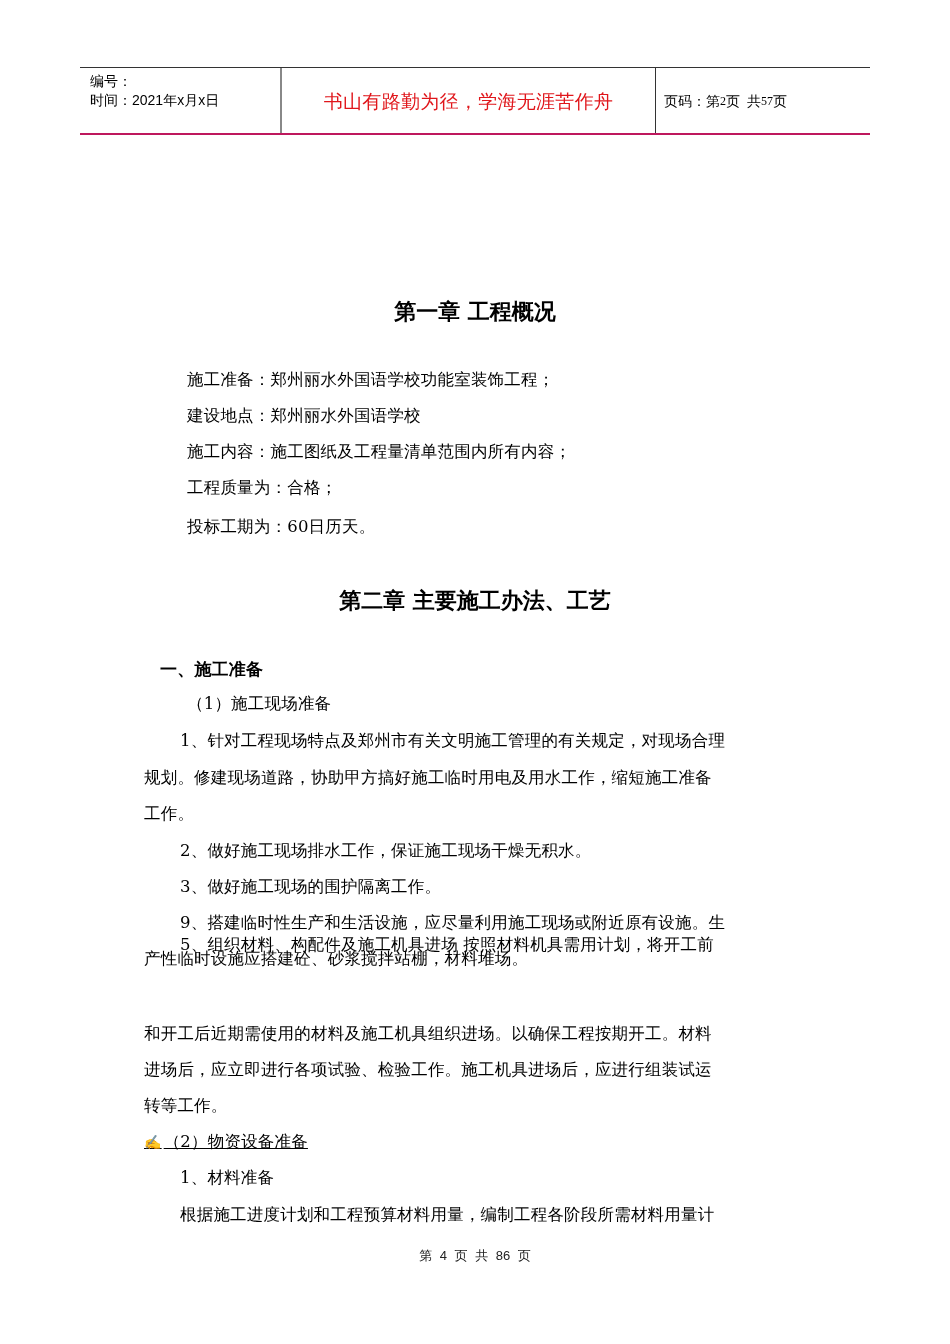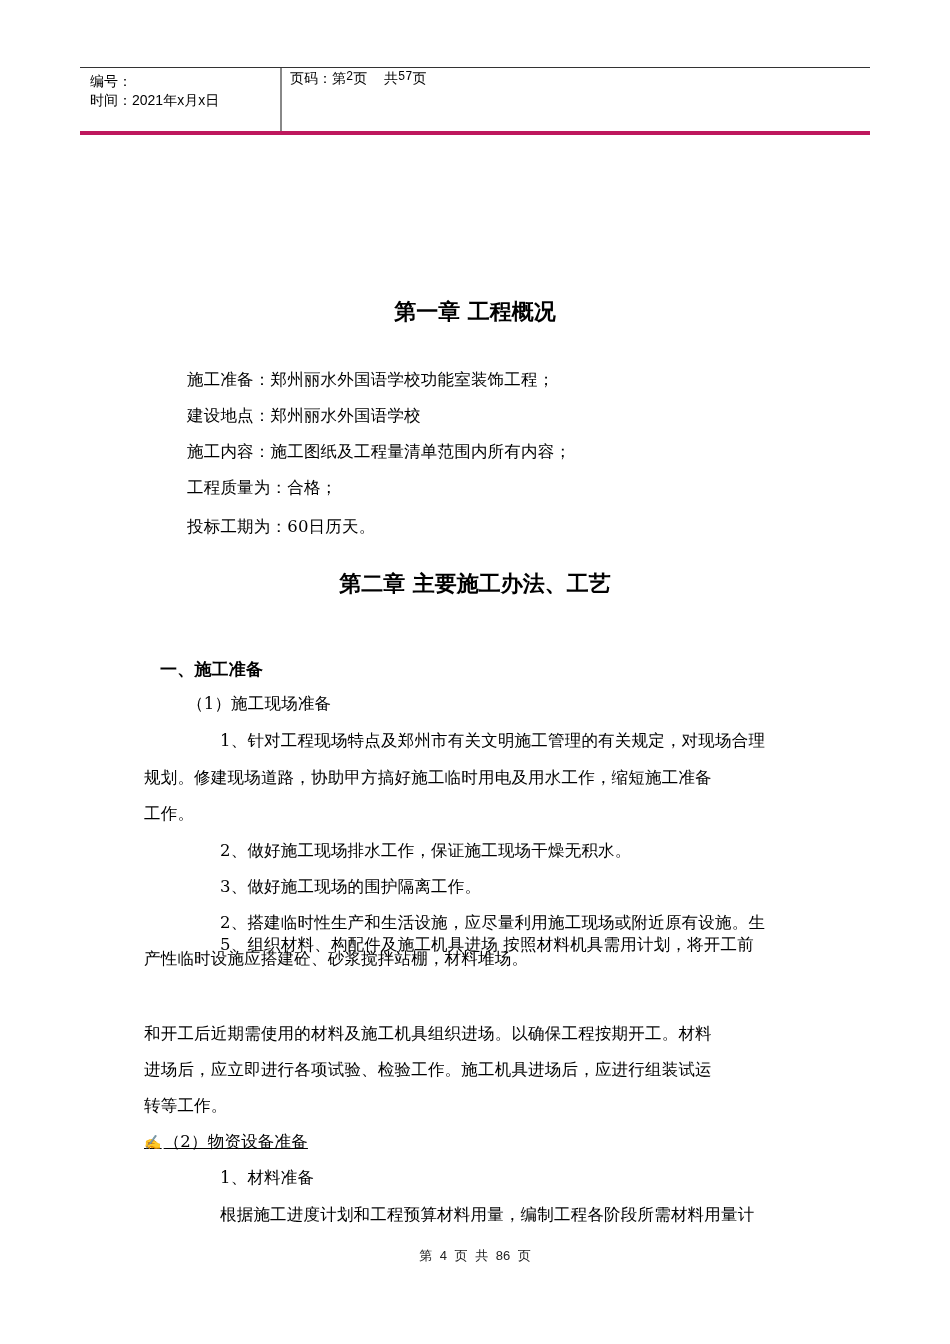--- a/index.html
+++ b/index.html
@@ -1,78 +1,81 @@
 <!DOCTYPE html>
 <html><head>
 <meta charset="utf-8">
 <style>
   html, body { margin: 0; padding: 0; background: #ffffff; }
   body { width: 950px; height: 1344px; position: relative; overflow: hidden;
          font-family: "DejaVu Serif", "Liberation Serif", serif; color: #000; }
   .header-table { position: absolute; left: 80px; top: 67px; width: 790px; height: 68px;
-                  border-top: 1.5px solid #333; border-bottom: 4px solid #be185d;
+                  border-top: 1.5px solid #333; border-bottom: 2px solid #be185d;
                   display: flex; box-sizing: border-box; }
   .hcell { box-sizing: border-box; height: 100%; }
   .hcell-left { width: 202px; padding: 4px 0 0 10px; font-family: "Liberation Sans", "DejaVu Sans", sans-serif;
                 font-size: 14px; line-height: 19px; border-right: 2px solid #888; }
   .hcell-mid { width: 374px; display: flex; align-items: center; justify-content: center;
                border-right: 1.5px solid #333; }
   .motto { color: #e0161b; font-family: "DejaVu Sans", sans-serif; font-size: 19px; letter-spacing: 0.3px; padding-top: 2px; }
-  .hcell-right { flex: 1; display: flex; padding-left: 8px;
-                 font-family: Liberation Mono, monospace; font-size: 14px; padding-top: 2px; }
+  .hcell-right { flex: 1; display: flex; align-items: center; padding-left: 8px;
+                 font-family: Liberation Serif, serif; font-size: 14px; padding-top: 2px; }
   .hcell-right span.n { font-size: 12px; }
   .chapter { position: absolute; left: 0; width: 950px; text-align: center; font-weight: bold;
              font-family: "DejaVu Sans", sans-serif; font-size: 22px; margin-top: 25px; }
   .line { position: absolute; font-size: 16.5px; white-space: nowrap; letter-spacing: 0.2px; }
   .info { left: 187px; }
   .section { left: 160px; font-weight: bold; font-family: "DejaVu Sans", sans-serif; font-size: 17px; }
   .sub { left: 187px; }
-  .indent { left: 180px; margin-left: 40px; }
+  .indent { left: 180px; }
   .body-left { left: 144px; }
   .bullet { left: 144px; text-decoration: underline; }
   .bullet-icon { font-size: 14px; margin-right: 2px; }
   .footer { position: absolute; top: 1247px; left: 0; width: 950px; text-align: center;
             font-family: "Liberation Sans", "DejaVu Sans", sans-serif; font-size: 13px; color: #222; word-spacing: 4px; }
 </style>
 </head>
 <body>
 
 <div class="header-table">
   <div class="hcell hcell-left">
     <div>编号：</div>
     <div>时间：2021年x月x日</div>
+  </div>
+  <div class="hcell hcell-mid">
+    <span class="motto">书山有路勤为径，学海无涯苦作舟</span>
   </div>
   <div class="hcell hcell-right">
     <span>页码：第</span>
     <span class="n">2</span>
     <span style="white-space:pre">页  共</span>
     <span class="n">57</span>
     <span>页</span>
   </div>
 </div>
 
 <div class="chapter" style="top:272px">第一章  工程概况</div>
 
 <div class="line info" style="top:369px">施工准备：郑州丽水外国语学校功能室装饰工程；</div>
 <div class="line info" style="top:405px">建设地点：郑州丽水外国语学校</div>
 <div class="line info" style="top:441px">施工内容：施工图纸及工程量清单范围内所有内容；</div>
 <div class="line info" style="top:477px">工程质量为：合格；</div>
 <div class="line info" style="top:516px">投标工期为：60日历天。</div>
 
-<div class="chapter" style="top:544px">第二章  主要施工办法、工艺</div>
+<div class="chapter" style="top:561px">第二章  主要施工办法、工艺</div>
 
 <div class="line section" style="top:658px">一、施工准备</div>
 <div class="line sub" style="top:693px">（1）施工现场准备</div>
 
 <div class="line indent" style="top:730px">1、针对工程现场特点及郑州市有关文明施工管理的有关规定，对现场合理</div>
 <div class="line body-left" style="top:767px">规划。修建现场道路，协助甲方搞好施工临时用电及用水工作，缩短施工准备</div>
 <div class="line body-left" style="top:803px">工作。</div>
 <div class="line indent" style="top:840px">2、做好施工现场排水工作，保证施工现场干燥无积水。</div>
 <div class="line indent" style="top:876px">3、做好施工现场的围护隔离工作。</div>
-<div class="line indent" style="top:912px">2、搭建临时性生产和生活设施，应尽量利用施工现场或附近原有设施。生</div>
+<div class="line indent" style="top:912px">9、搭建临时性生产和生活设施，应尽量利用施工现场或附近原有设施。生</div>
 <div class="line body-left" style="top:948px">产性临时设施应搭建砼、砂浆搅拌站棚，材料堆场。</div>
 <div class="line indent" style="top:934px">5、组织材料、构配件及施工机具进场 按照材料机具需用计划，将开工前</div>
 <div class="line body-left" style="top:1023px">和开工后近期需使用的材料及施工机具组织进场。以确保工程按期开工。材料</div>
 <div class="line body-left" style="top:1059px">进场后，应立即进行各项试验、检验工作。施工机具进场后，应进行组装试运</div>
 <div class="line body-left" style="top:1095px">转等工作。</div>
 
 <div class="line bullet" style="top:1131px">
   <span class="bullet-icon">✍</span><span>（2）物资设备准备</span>
 </div>
 <div class="line indent" style="top:1167px">1、材料准备</div>

